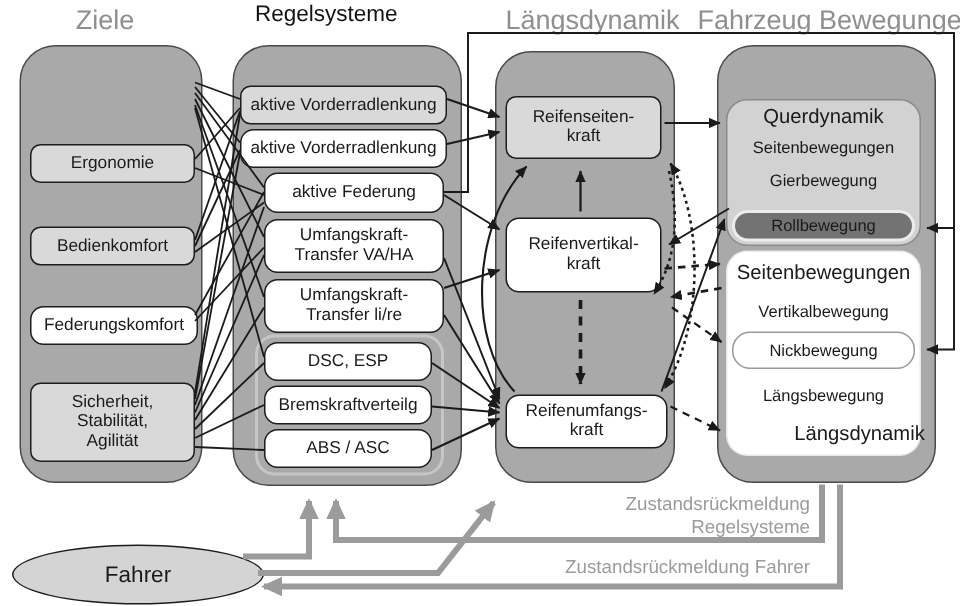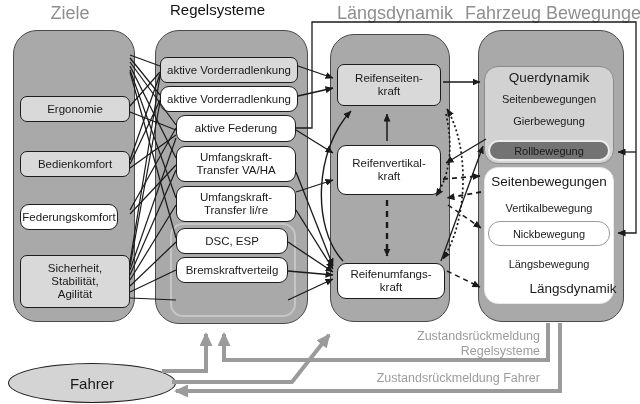--- a/index.html
+++ b/index.html
@@ -35,21 +35,21 @@
 <div id="stage">
 
   <div class="hdr gray" style="left:30px;top:3px;width:80px;">Ziele</div>
   <div class="hdr black" style="left:150px;top:1px;width:135px;">Regelsysteme</div>
   <div class="hdr gray" style="left:335px;top:3px;width:120px;">Längsdynamik</div>
   <div class="hdr gray" style="left:465px;top:3px;width:172px;">Fahrzeug Bewegungen</div>
 
   <div class="col" style="left:13px;top:30px;width:122px;height:292px;"></div>
   <div class="nbox gray" style="left:20px;top:96px;width:110px;height:26px;">Ergonomie</div>
   <div class="nbox gray" style="left:20px;top:151px;width:110px;height:26px;">Bedienkomfort</div>
-  <div class="nbox white" style="left:20px;top:204px;width:98px;height:26px;">Federungskomfort</div>
+  <div class="nbox white" style="left:20px;top:204px;width:112px;height:26px;">Federungskomfort</div>
   <div class="nbox gray" style="left:20px;top:255px;width:110px;height:53px;">
     <div>
         <span class="l2">Sicherheit,</span>
         <span class="l2">Stabilität,</span>
         <span class="l2">Agilität</span>
       </div>
   </div>
 
   <div class="col" style="left:155px;top:30px;width:153px;height:294px;"></div>
   <div class="nbox gray" style="left:160px;top:57px;width:138px;height:26px;">aktive Vorderradlenkung</div>
@@ -63,20 +63,21 @@
   </div>
   <div class="nbox white" style="left:176px;top:186px;width:120px;height:36px;">
     <div>
         <span class="l2">Umfangskraft-</span>
         <span class="l2">Transfer li/re</span>
       </div>
   </div>
   <div class="grp" style="left:170px;top:223px;width:126px;height:94px;"></div>
   <div class="nbox white" style="left:176px;top:228px;width:112px;height:26px;">DSC, ESP</div>
   <div class="nbox white" style="left:176px;top:257px;width:112px;height:26px;">Bremskraftverteilg</div>
+  <div class="nbox white" style="left:176px;top:286px;width:112px;height:26px;">ABS / ASC</div>
 
   <div class="col" style="left:330px;top:34px;width:120px;height:288px;"></div>
   <div class="nbox gray" style="left:337px;top:64px;width:104px;height:42px;">
     <div>
         <span class="l2">Reifenseiten-</span>
         <span class="l2">kraft</span>
       </div>
   </div>
   <div class="nbox white" style="left:337px;top:145px;width:104px;height:50px;">
     <div>

